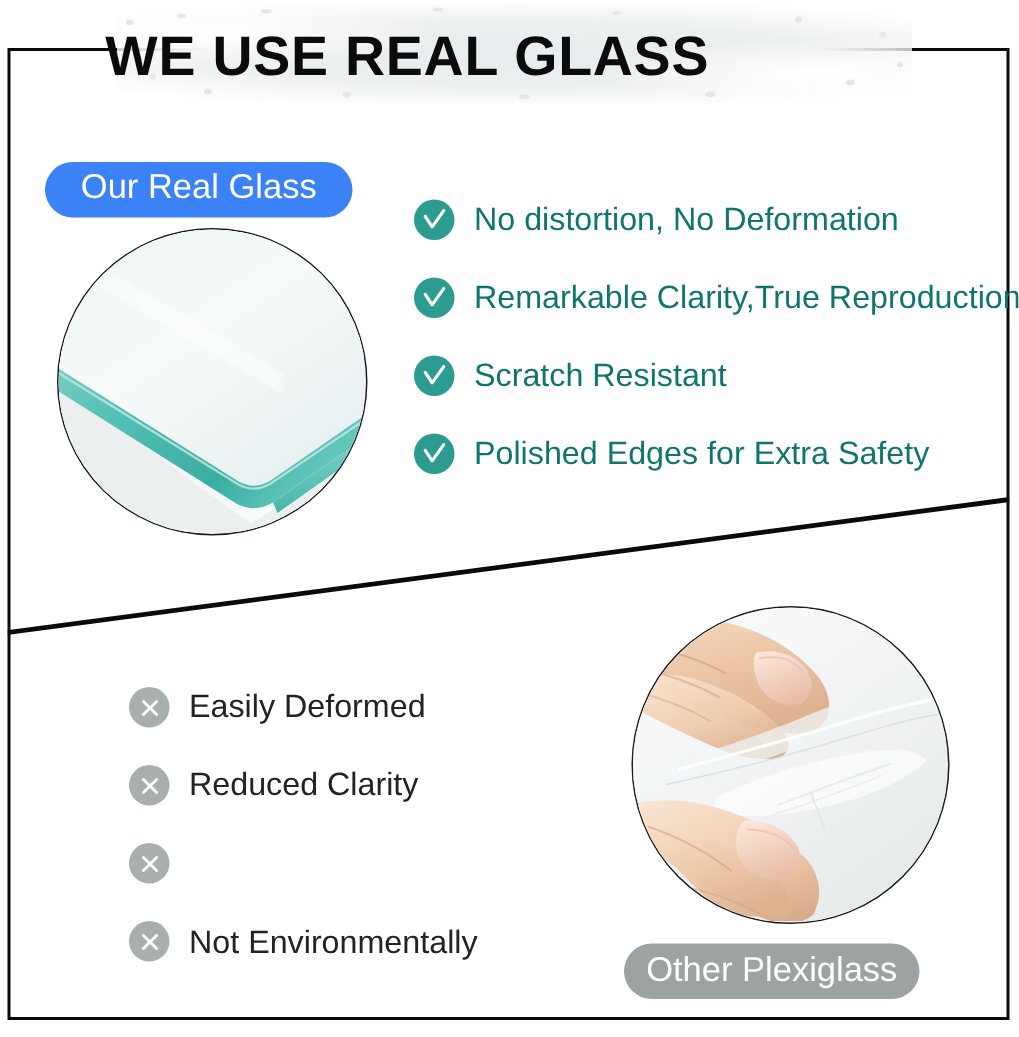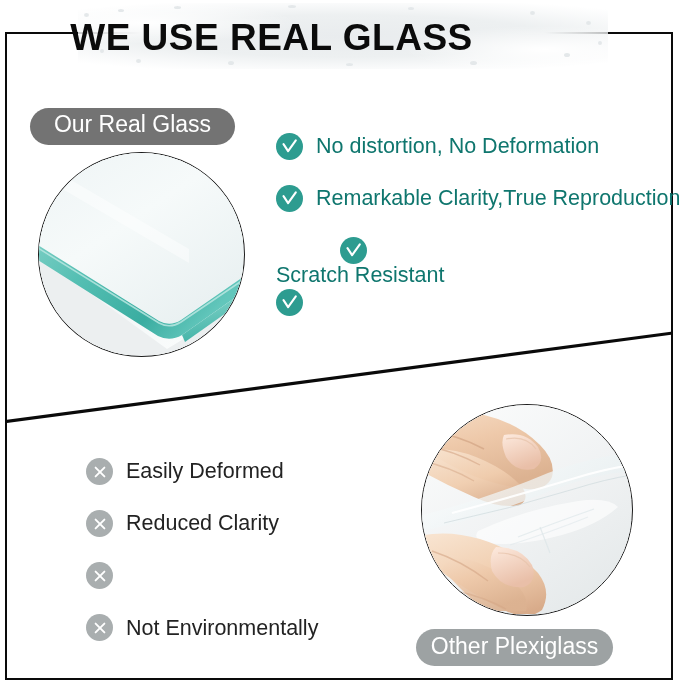--- a/index.html
+++ b/index.html
@@ -86,21 +86,21 @@
     align-items: center;
     justify-content: center;
     white-space: nowrap;
     box-sizing: border-box;
   }
   #pill-ours {
     left: 30px;
     top: 108px;
     width: 205px;
     height: 37px;
-    background: #737373;
+    background: #3b82f6;
     padding-bottom: 4px;
   }
   #pill-other {
     left: 416px;
     top: 629px;
     width: 197px;
     height: 37px;
     background: #9da2a3;
     padding-bottom: 2px;
   }
@@ -154,21 +154,21 @@
     font-size: 21.5px;
     color: #0f766e;
     line-height: 1.1;
     white-space: nowrap;
   }
   .bullet-text.bad { color: #232323; }
 
   #list-good .bullet-row { left: 276px; }
   #list-good .r0 { top: 133px; }
   #list-good .r1 { top: 185px; }
-  #list-good .r2 { top: 237px; flex-direction: column; }
+  #list-good .r2 { top: 237px; }
   #list-good .r3 { top: 289px; }
 
   #list-bad .bullet-row { left: 86px; }
   #list-bad .r0 { top: 458px; }
   #list-bad .r1 { top: 510px; align-items: center; }
   #list-bad .r2 { top: 562px; }
   #list-bad .r3 { top: 614px; align-items: flex-end; }
 </style>
 </head>
 <body>
@@ -267,20 +267,21 @@
       </svg>
     </span>
     <span class="bullet-text">Scratch Resistant</span>
   </div>
   <div class="bullet-row r3">
     <span class="bullet-icon good">
       <svg width="19" height="19" viewBox="0 0 19 19">
         <path d="M3.5 7.2 L8.1 14.2 L15.8 3.4" fill="none" stroke="#ffffff" stroke-width="2.1" stroke-linecap="round" stroke-linejoin="round"></path>
       </svg>
     </span>
+    <span class="bullet-text">Polished Edges for Extra Safety</span>
   </div>
 </div>
 
 <div id="list-bad">
   <div class="bullet-row r0">
     <span class="bullet-icon bad">
       <svg width="18" height="18" viewBox="0 0 18 18">
         <path d="M4.6 4.6 L13.4 13.4 M13.4 4.6 L4.6 13.4" fill="none" stroke="#ffffff" stroke-width="1.9" stroke-linecap="round"></path>
       </svg>
     </span>

